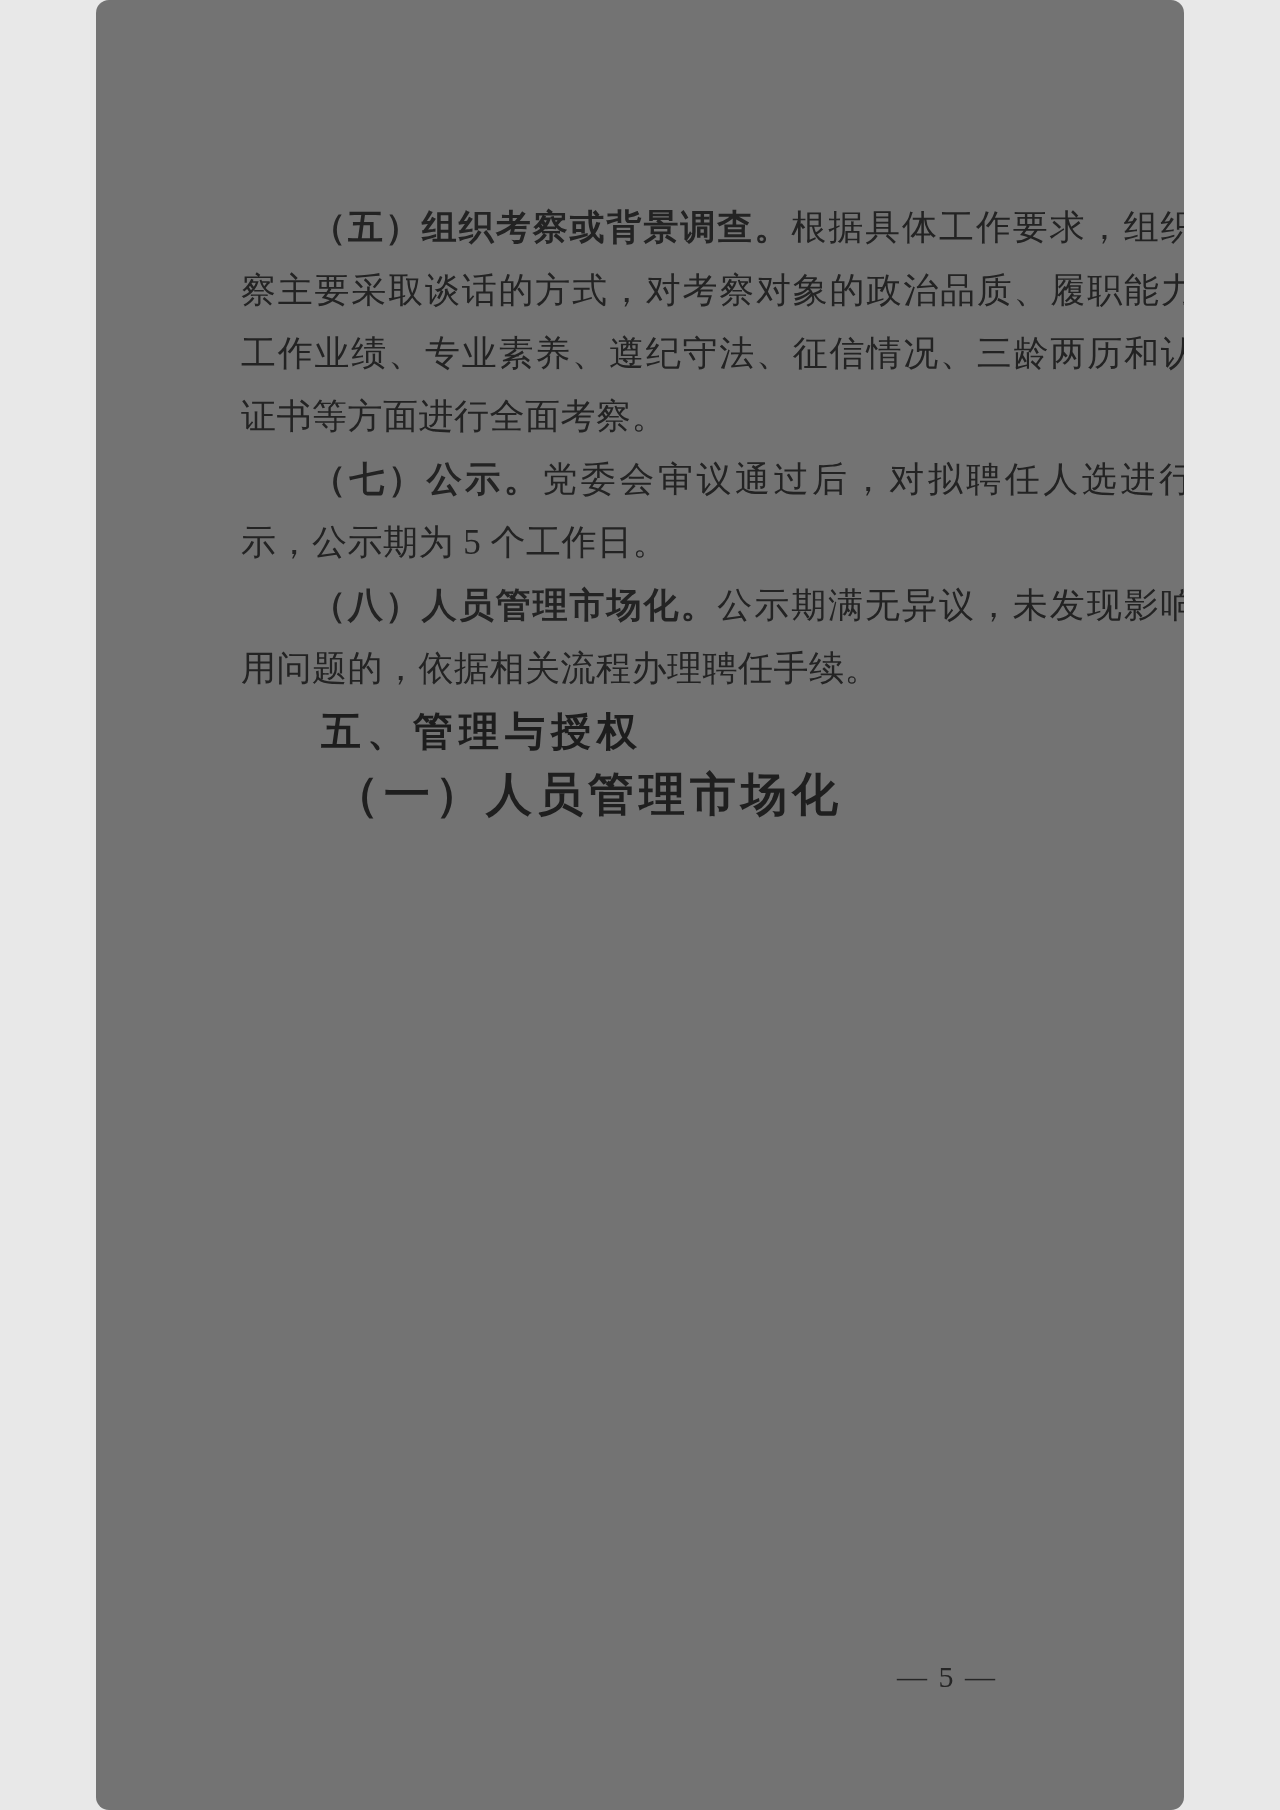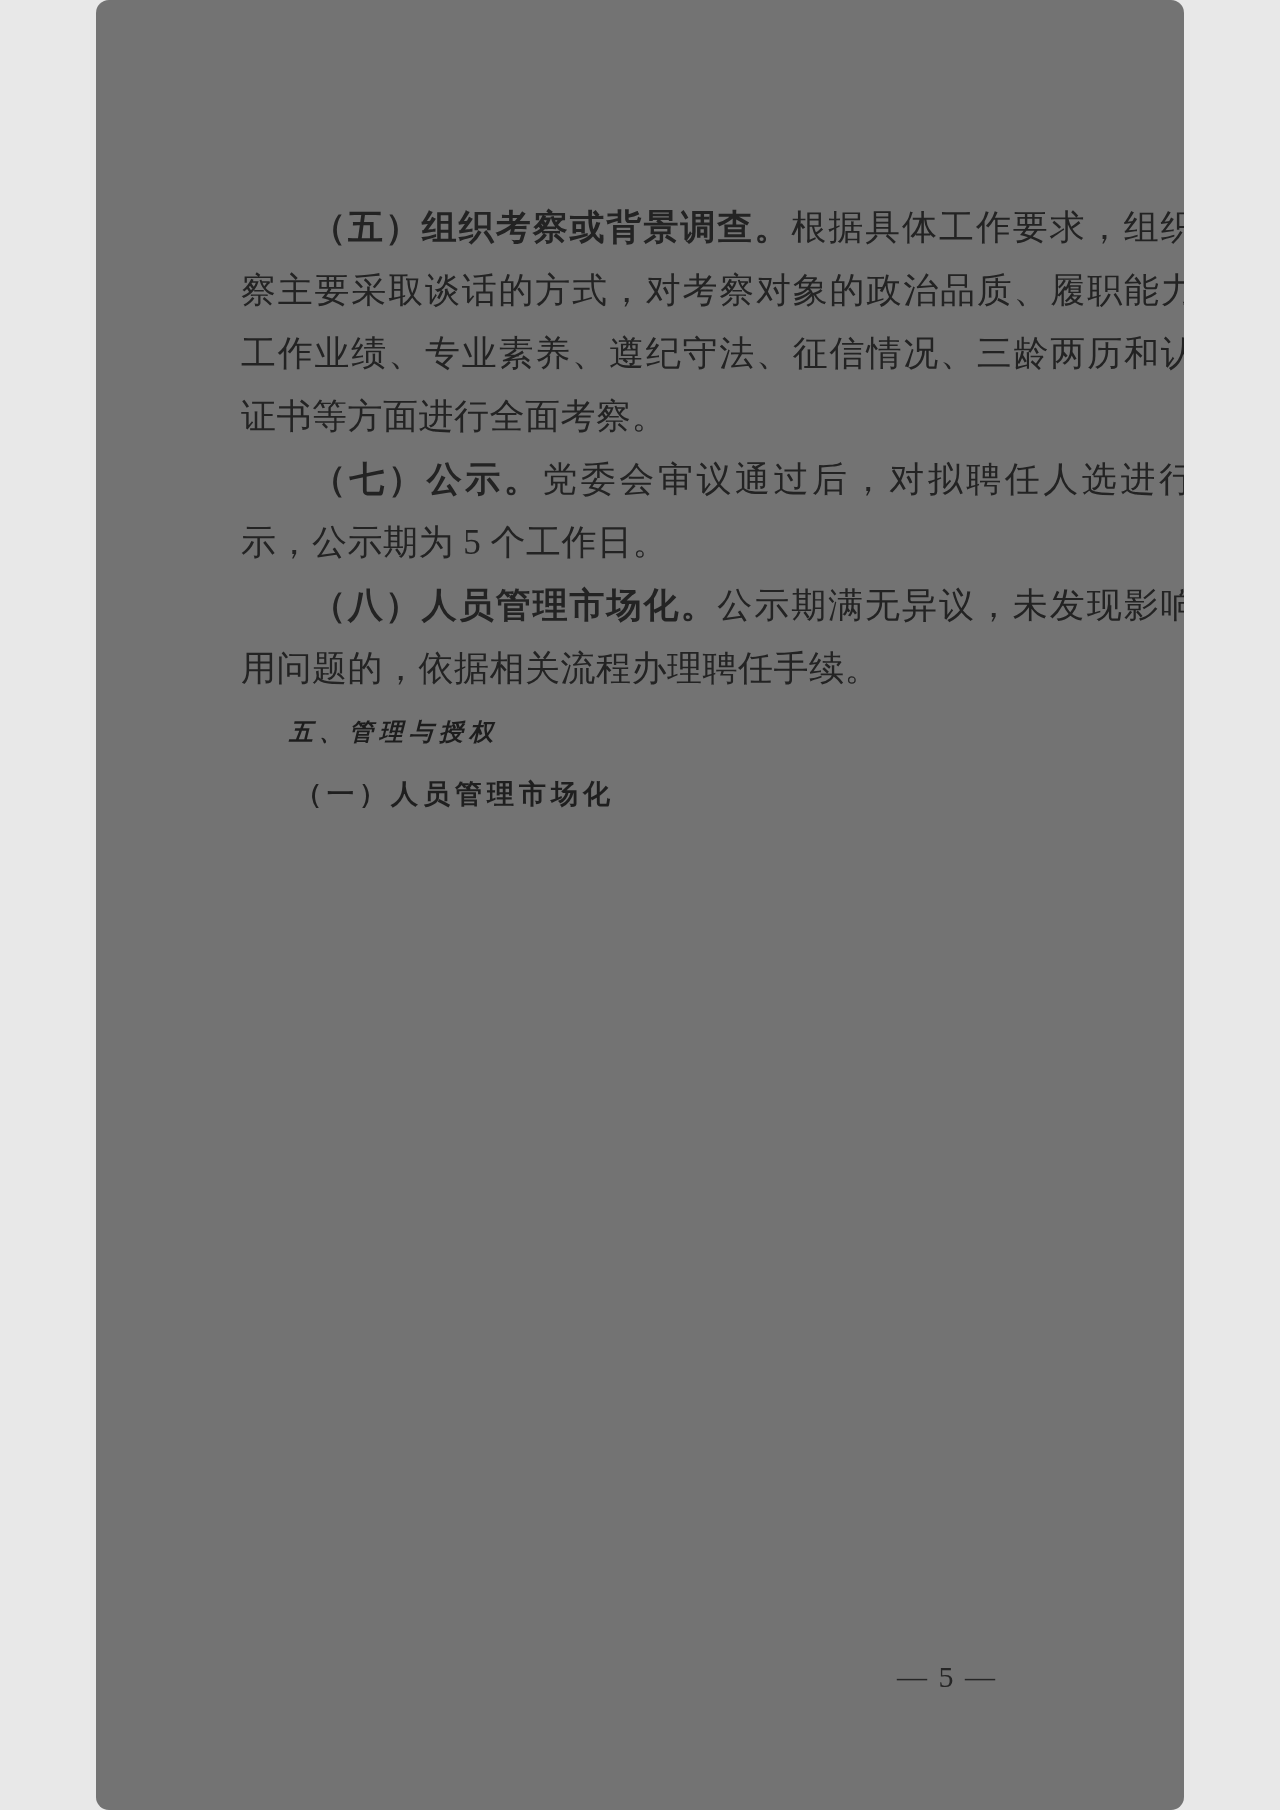--- a/index.html
+++ b/index.html
@@ -34,31 +34,30 @@
     letter-spacing: 0.5px;
   }
   .lead {
     font-weight: 700;
   }
   .h-section {
     margin: 0;
     text-indent: 2em;
     font-family: "Liberation Sans", "DejaVu Sans", sans-serif;
     font-weight: 700;
-    font-size: 24px;
+    font-size: 40px;
     line-height: 63px;
     letter-spacing: 6px;
     color: #1d1d1d;
-    font-style: italic;
   }
   .h-sub {
     margin: 0;
     text-indent: 2em;
     font-weight: 700;
-    font-size: 27px;
+    font-size: 46px;
     line-height: 63px;
     letter-spacing: 5px;
     color: #1f1f1f;
   }
   .footer {
     position: absolute;
     top: 1660px;
     right: 187px;
     font-size: 30px;
     letter-spacing: 2px;

